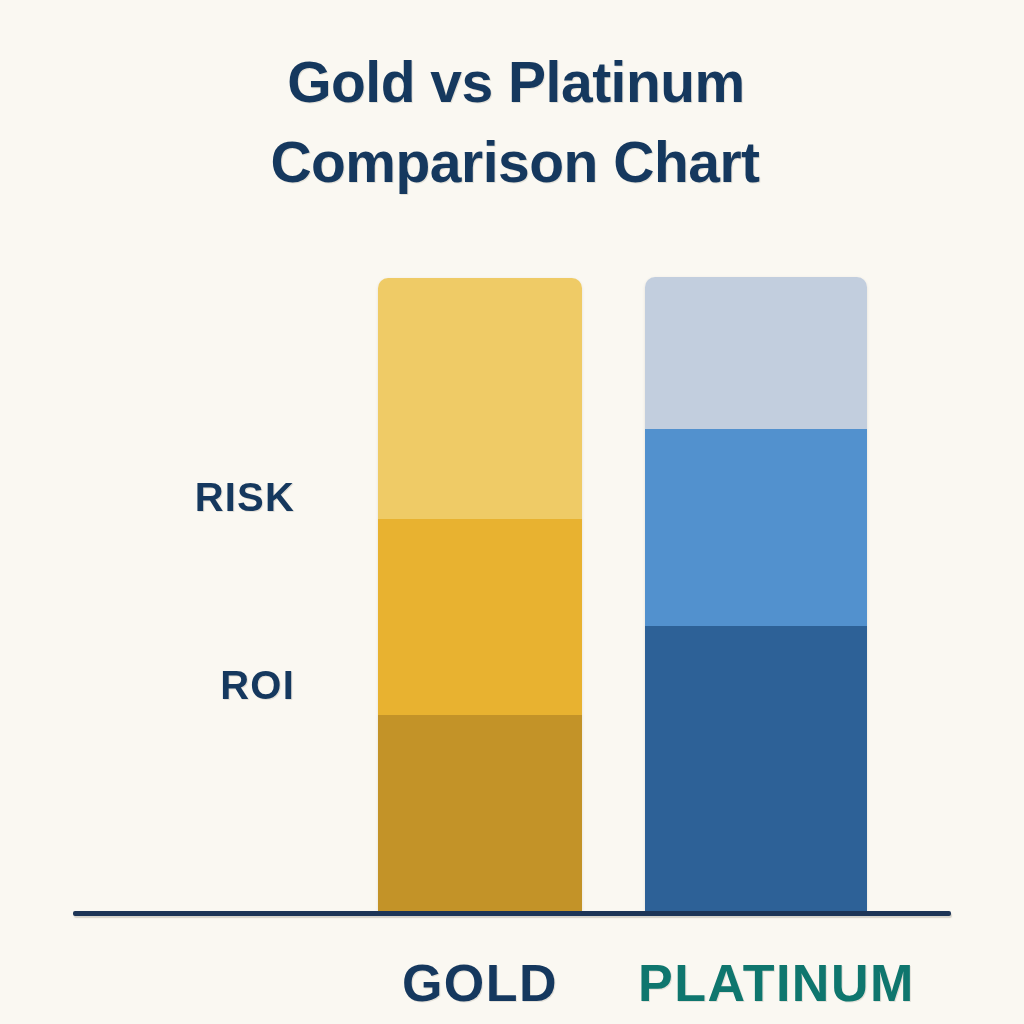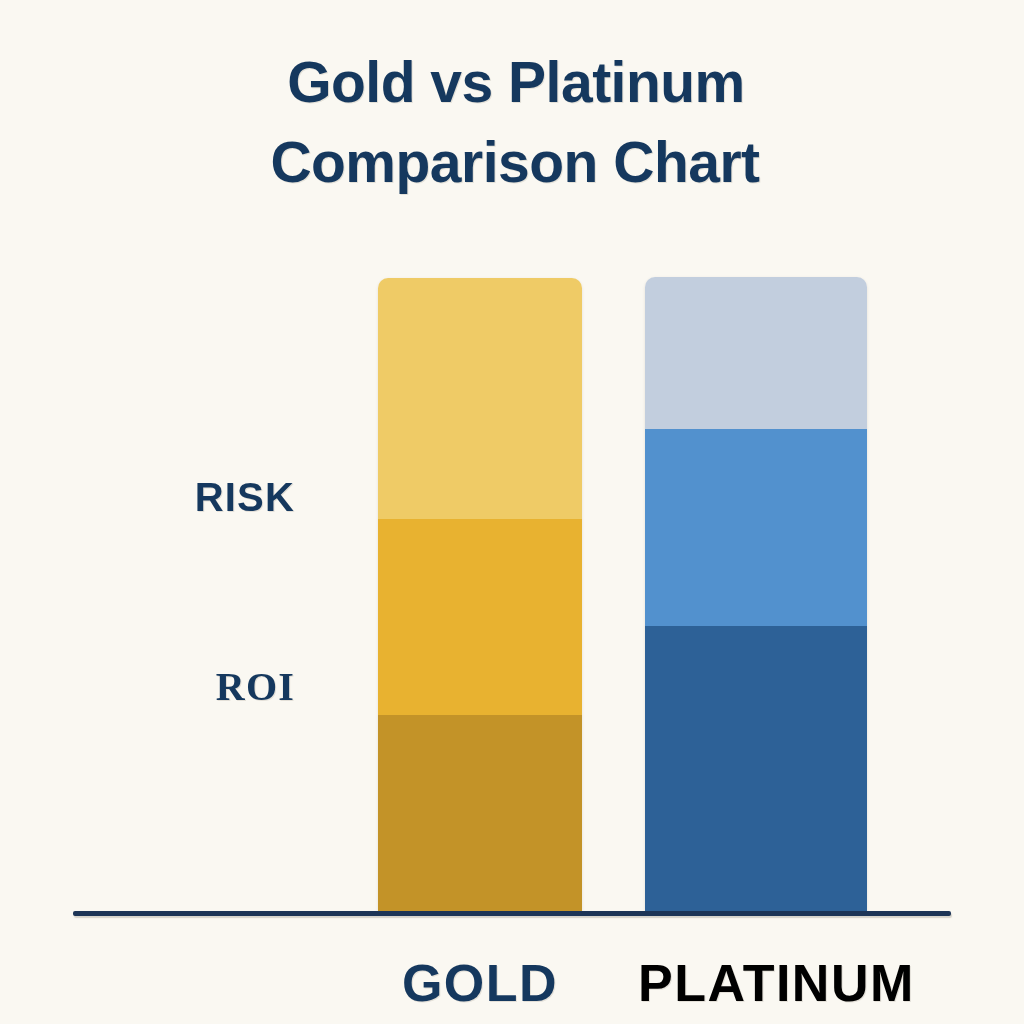--- a/index.html
+++ b/index.html
@@ -114,21 +114,20 @@
   }
   .series-label-risk {
     left: 60px;
     top: 467px;
     width: 235px;
   }
   .series-label-roi {
     left: 60px;
     top: 655px;
     width: 235px;
-    font-family: Liberation Serif, serif;
   }
 </style>
 </head>
 <body style="background: rgb(250, 248, 242);">
 
 <div id="chart-root" style="background: rgb(250, 248, 242);">
 
   <div class="chart-title" style="color: rgb(21, 56, 94);">
     <span class="title-line title-line-1">Gold vs Platinum</span>
     <span class="title-line title-line-2">Comparison Chart</span>
@@ -147,16 +146,16 @@
 
     <div class="bar bar-platinum">
       <div class="segment" style="height: 24%; background: rgb(194, 206, 222);"></div>
       <div class="segment" style="height: 31%; background: rgb(82, 145, 206);"></div>
       <div class="segment" style="height: 45%; background: rgb(45, 97, 151);"></div>
     </div>
 
     <div class="axis-baseline" style="background: rgb(29, 53, 87);"></div>
 
     <div class="cat-label cat-gold" style="color: rgb(21, 56, 94);">GOLD</div>
-    <div class="cat-label cat-platinum" style="color: #000000;">PLATINUM</div>
+    <div class="cat-label cat-platinum" style="color: #0f766e;">PLATINUM</div>
 
   </div>
 </div>
 
 </body></html>

